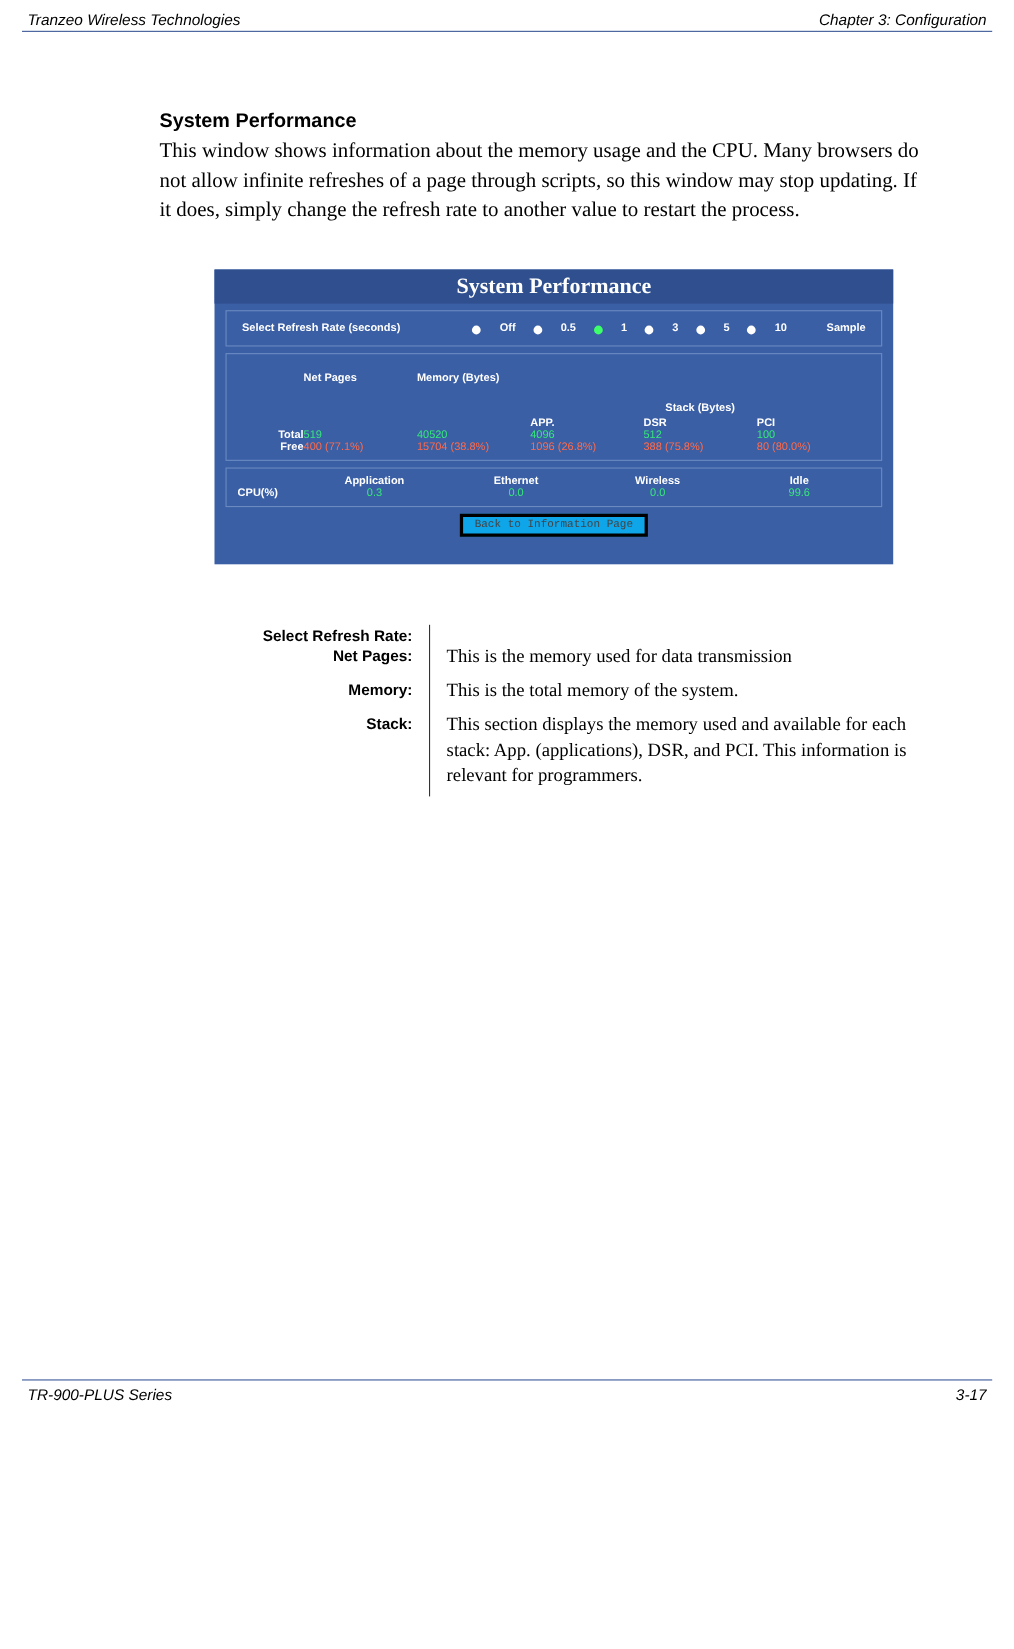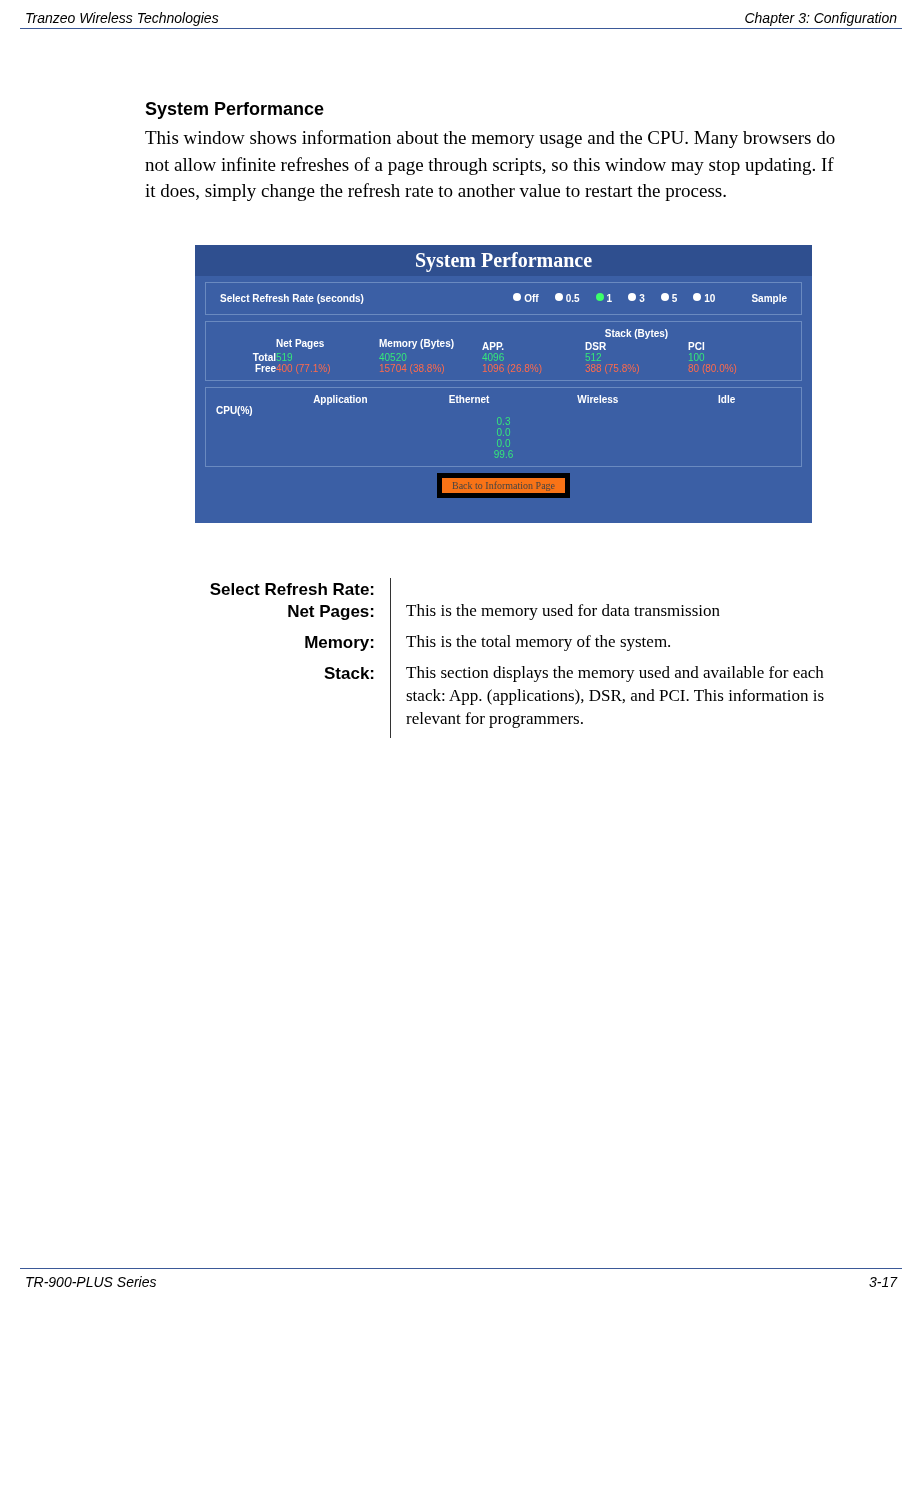--- a/index.html
+++ b/index.html
@@ -70,22 +70,22 @@
       font-weight: bold;
       padding: 4px 4px;
     }
     .refresh-opts {
       display: flex;
       gap: 16px;
       align-items: center;
     }
     .radio-opt {
       display: flex;
-      align-items: flex-start;
-      gap: 3px;
+      align-items: flex-end;
+      gap: 17px;
       font-weight: bold;
     }
     .radio-circle {
       width: 8px;
       height: 8px;
       border-radius: 50%;
       background: white;
       display: inline-block;
     }
     .radio-circle.sel {
@@ -100,44 +100,44 @@
       text-align: center;
       font-weight: bold;
       font-size: 10px;
       margin-bottom: 2px;
     }
     .green { color: #35e879; }
     .red { color: #ff6a4a; }
     .cpu-label { width: 60px; font-weight: bold; color: white; }
     .cpu-col { flex: 1; text-align: center; }
     .cpu-header-row { display: flex; font-weight: bold; }
-    .cpu-data-row { display: flex; flex-direction: column; }
+    .cpu-data-row { display: flex; }
     .back-btn-row {
       text-align: center;
       margin-top: 6px;
     }
     .back-btn {
-      background: #f97316;
-      border: 5px solid #000000;
+      background: #0ea5e9;
+      border: 3px solid #000000;
       color: #444;
       font-size: 10px;
       padding: 2px 10px;
-      font-family: Liberation Serif, serif;
+      font-family: Liberation Mono, monospace;
     }
     .defs-table {
       margin-top: 55px;
       margin-left: 40px;
       display: grid;
       grid-template-columns: 190px 1px auto;
       column-gap: 15px;
     }
     .defs-label {
       font-family: Arial, sans-serif;
       font-weight: bold;
-      font-size: 17px;
+      font-size: 14px;
       text-align: right;
       padding-top: 2px;
     }
     .defs-divider {
       background: #333;
       grid-row: 1 / 5;
       grid-column: 2;
     }
     .defs-value {
       font-size: 17px;
@@ -205,21 +205,21 @@
             <span style="margin-left:20px;">Sample</span>
           </div>
         </div>
       </div>
 
       <div class="sys-perf-panel">
         <div style="display:flex;">
           <div class="mem-label-col"></div>
           <div class="mem-col" style="font-weight:bold;padding-top:10px;">Net Pages</div>
           <div class="mem-col" style="font-weight:bold;padding-top:10px;">Memory (Bytes)</div>
-          <div style="flex:3;">
+          <div style="flex:3;margin-top:38px;">
             <div class="stack-header">Stack (Bytes)</div>
             <div style="display:flex;">
               <div class="mem-col" style="font-weight:bold;">APP.</div>
               <div class="mem-col" style="font-weight:bold;">DSR</div>
               <div class="mem-col" style="font-weight:bold;">PCI</div>
             </div>
           </div>
         </div>
         <div class="mem-row">
           <div class="mem-label-col">Total</div>

